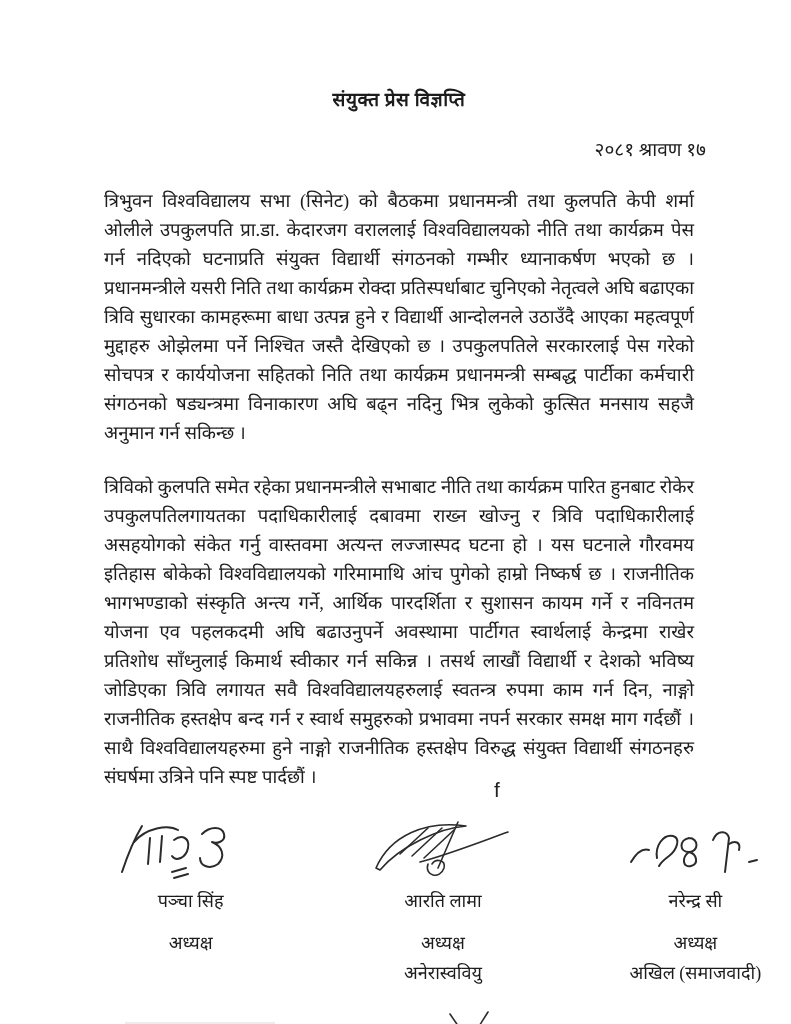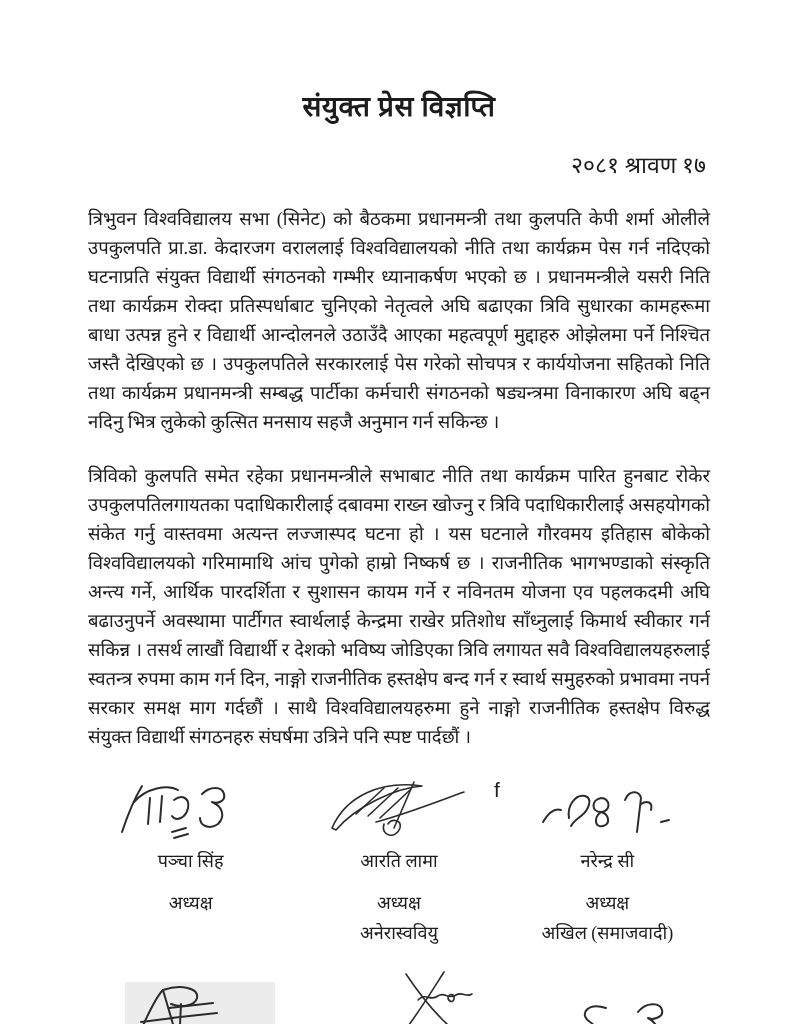--- a/index.html
+++ b/index.html
@@ -10,40 +10,41 @@
     margin:0 auto;
     font-family:"Liberation Serif","DejaVu Serif",serif;
     color:#1c1c1c;
     box-sizing:border-box;
     padding:86px 81px 40px 88px;
     overflow:hidden;
   }
   .title{
     margin:0;
     text-align:center;
-    font-size:28px;
+    font-size:19px;
     font-weight:bold;
     letter-spacing:0.5px;
   }
   .date-line{
     margin-top:24px;
     text-align:right;
-    font-size:23px;
+    font-size:19px;
     padding-right:4px;
   }
   .body-para{
-    margin:0;
+    margin:16px;
     margin-top:25px;
     font-size:18.5px;
     line-height:29px;
     text-align:justify;
   }
   .sig-row{
     display:grid;
     margin-top:26px;
+    gap:44px;
   }
   .sig-row.row-1{grid-template-columns:33% 34% 33%;}
   .sig-row.row-2{grid-template-columns:36% 38% 26%;margin-top:30px;}
   .sig-block{
     text-align:center;
     font-size:18px;
   }
   .sig-block .sig-art{
     height:64px;
     display:flex;

